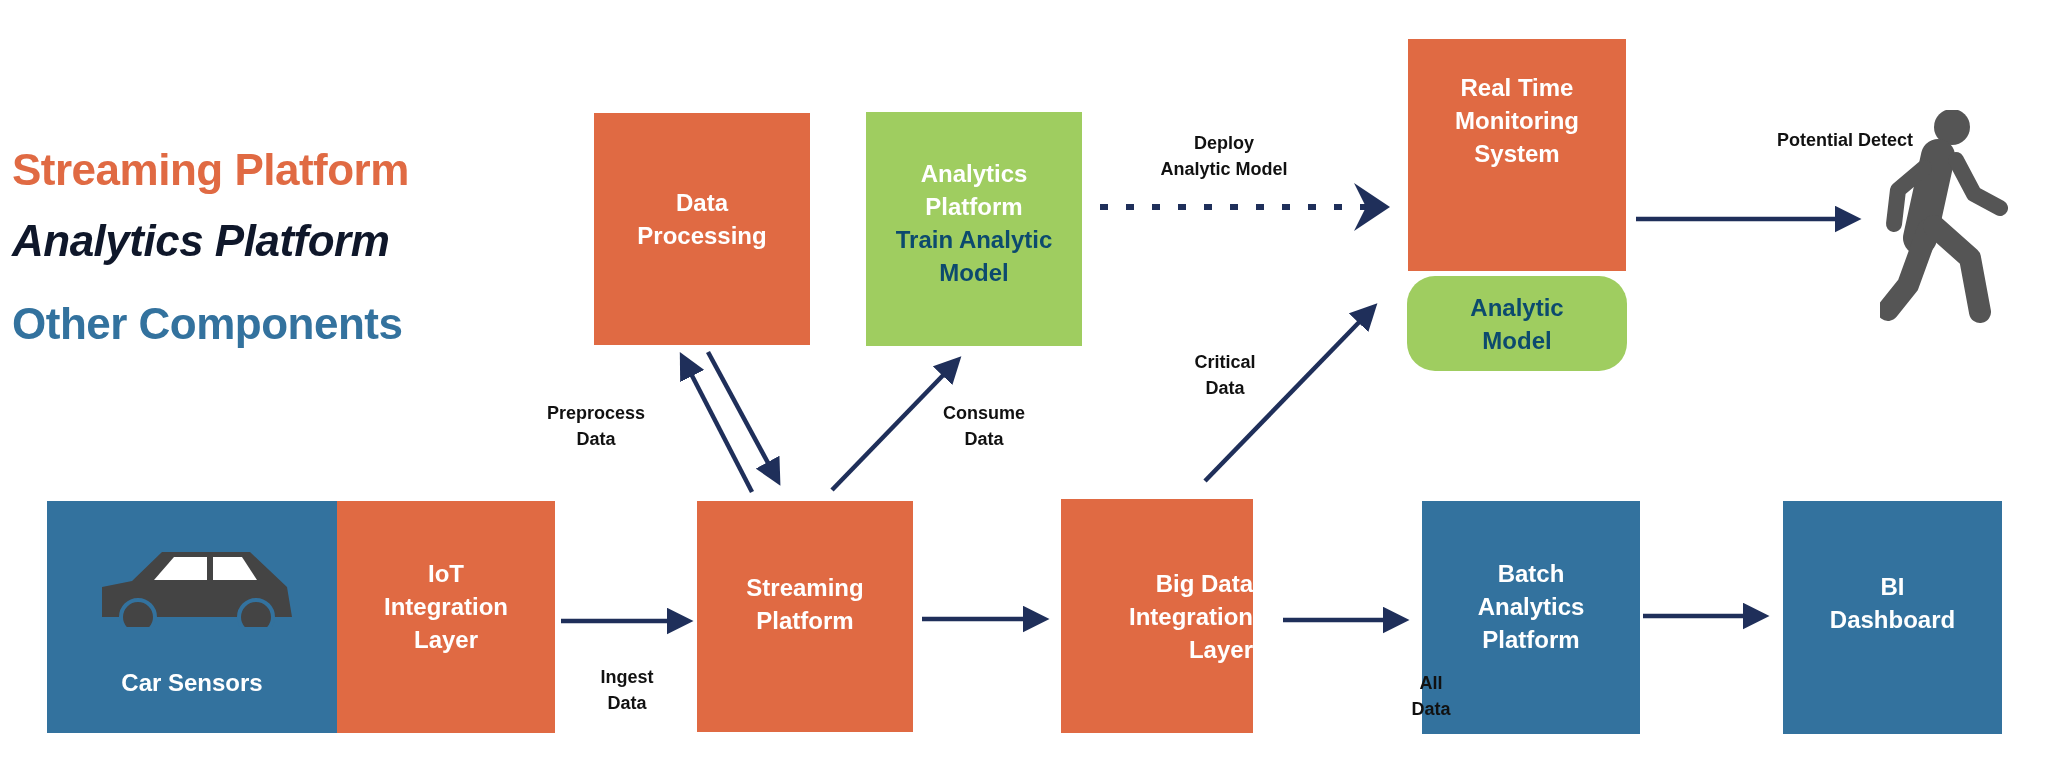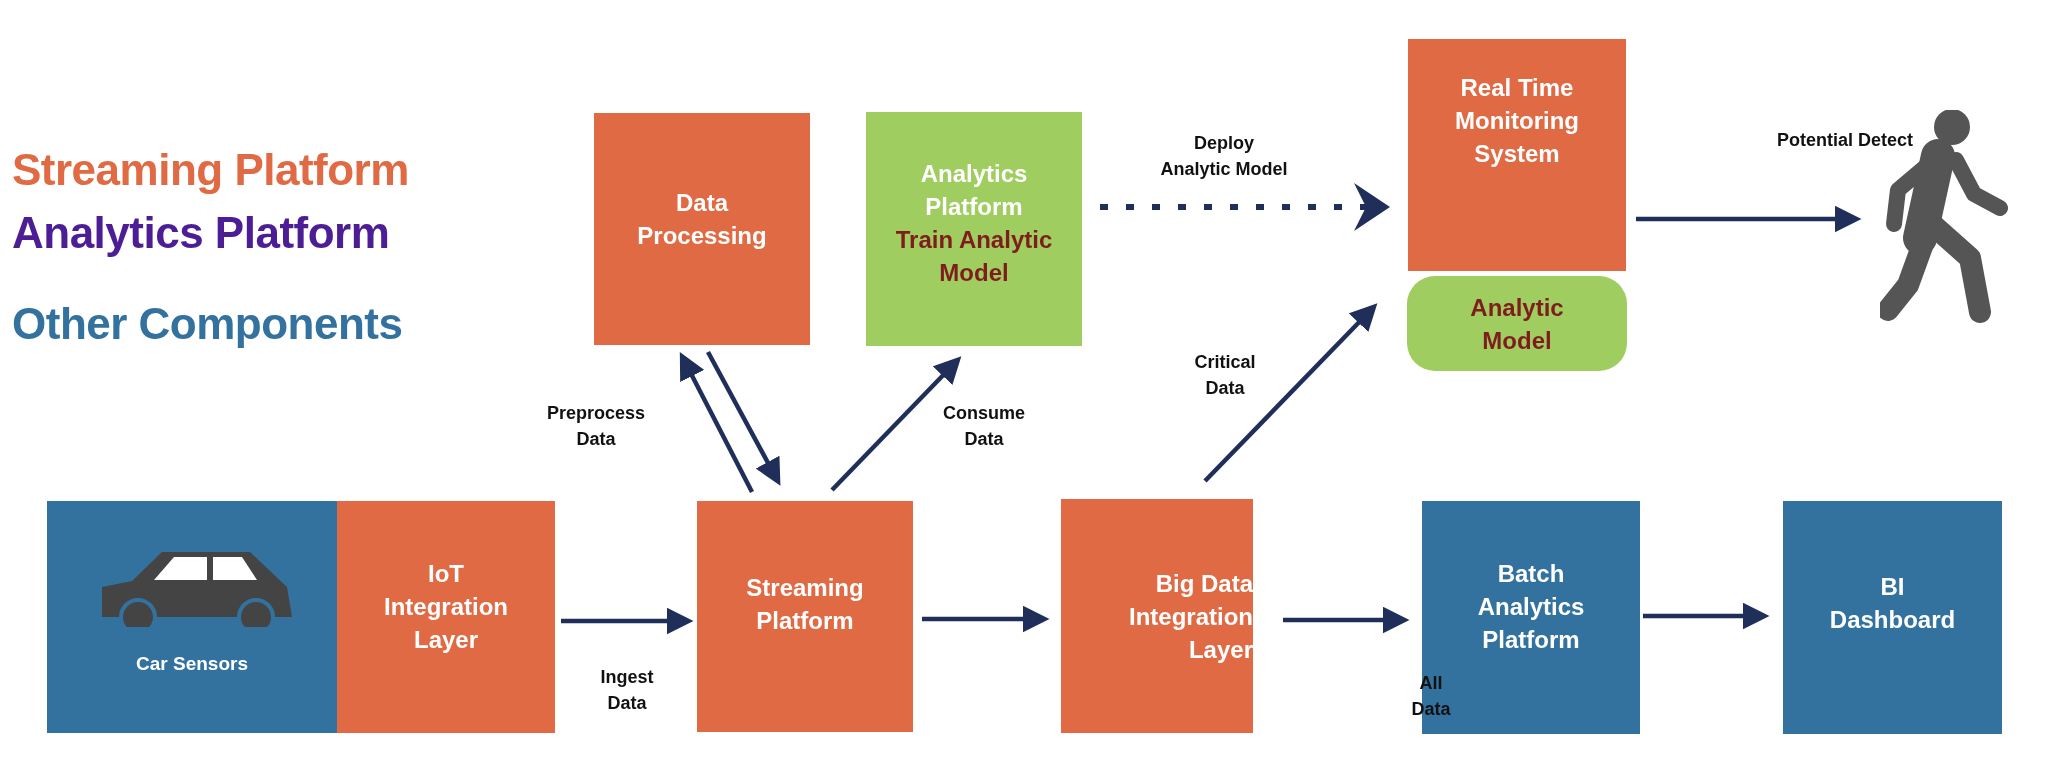--- a/index.html
+++ b/index.html
@@ -4,40 +4,40 @@
 <style>
   html, body { margin:0; padding:0; background:#ffffff; }
   body { width:2048px; height:757px; position:relative; overflow:hidden;
          font-family:"Liberation Sans", "DejaVu Sans", sans-serif; }
   .legend { position:absolute; left:12px; font-weight:bold; font-size:44px; line-height:1; letter-spacing:-0.5px; }
   .box { position:absolute; display:flex; align-items:center; justify-content:center; flex-direction:column;
          text-align:center; color:#ffffff; font-weight:bold; font-size:24px; line-height:33px; box-sizing:border-box; }
   .orange { background:#e06a43; }
   .green  { background:#9fcd60; }
   .blue   { background:#33729e; }
-  .navytext { color:#7f1d1d; }
+  .navytext { color:#0c4a6e; }
   .lbl { position:absolute; font-weight:bold; font-size:18px; line-height:26px; color:#111; text-align:center; white-space:nowrap; transform:translateX(-50%); }
   svg.overlay { position:absolute; left:0; top:0; width:2048px; height:757px; pointer-events:none; }
 </style>
 </head>
 <body>
 
 <div class="legend" style="top:148px;color:#e06a43;">Streaming Platform</div>
-<div class="legend" style="top:211px;color:#4c1d95;">Analytics Platform</div>
+<div class="legend" style="top:219px;color:#0f172a;font-style:italic;">Analytics Platform</div>
 <div class="legend" style="top:302px;color:#33729e;">Other Components</div>
 
 <div class="box blue" style="left:47px;top:501px;width:290px;height:232px;justify-content:flex-start;">
   <svg width="200" height="80" viewBox="0 0 200 80" style="margin-top:46px;">
     <path d="M10 40 L40 34 L70 5 L158 5 L195 40 L200 70 L10 70 Z" fill="#444"></path>
     <path d="M62 33 L82 10 L115 10 L115 33 Z" fill="#fff"></path>
     <path d="M121 10 L150 10 L165 33 L121 33 Z" fill="#fff"></path>
     <circle cx="46" cy="70" r="17" fill="#444" stroke="#33729e" stroke-width="4"></circle>
     <circle cx="164" cy="70" r="17" fill="#444" stroke="#33729e" stroke-width="4"></circle>
   </svg>
-  <div style="margin-top:20px;font-size:19px;">Car Sensors</div>
+  <div style="margin-top:39px;font-size:24px;">Car Sensors</div>
 </div>
 
 <div class="box orange" style="left:337px;top:501px;width:218px;height:232px;padding-bottom:22px;">
   <div>IoT</div>
   <div>Integration</div>
   <div>Layer</div>
 </div>
 
 <div class="box orange" style="left:697px;top:501px;width:216px;height:231px;padding-bottom:26px;">
   <div>Streaming</div>

